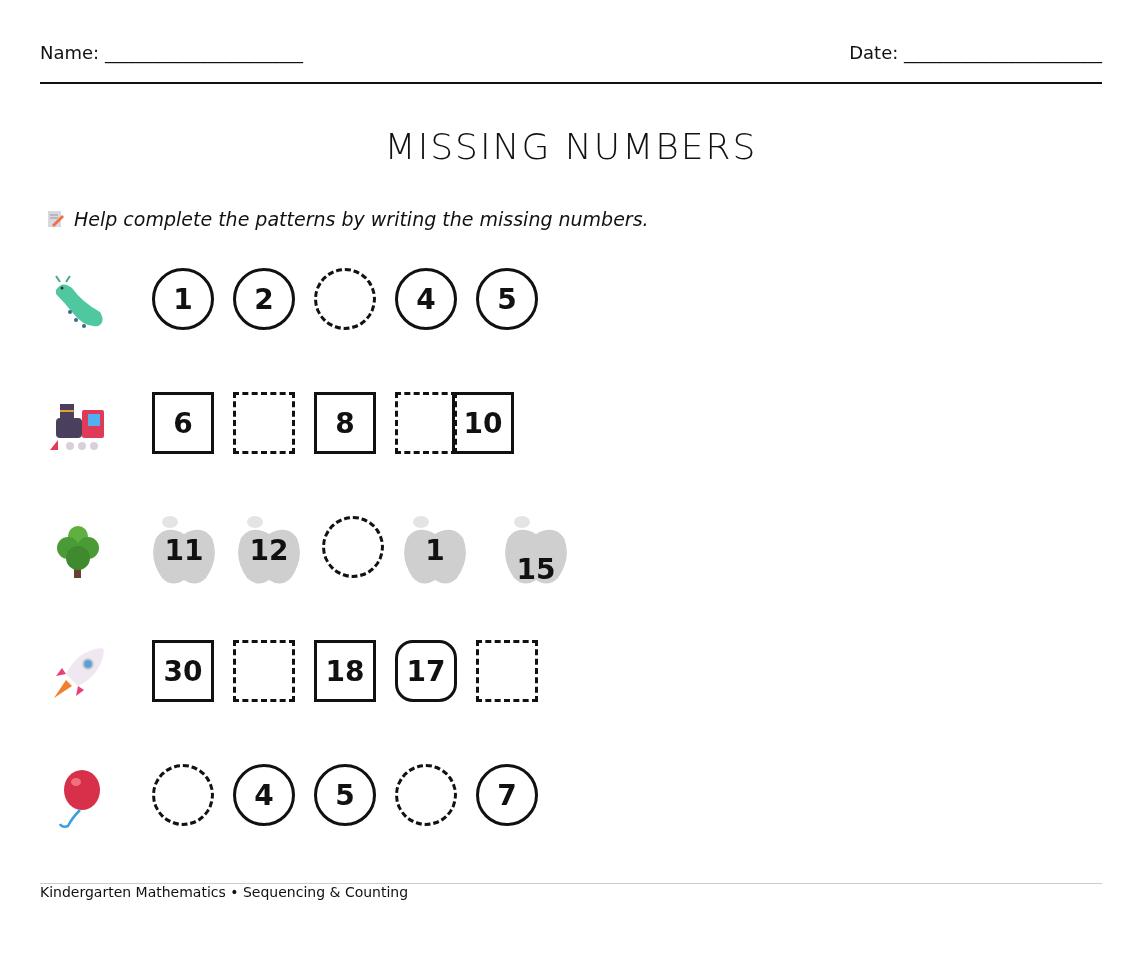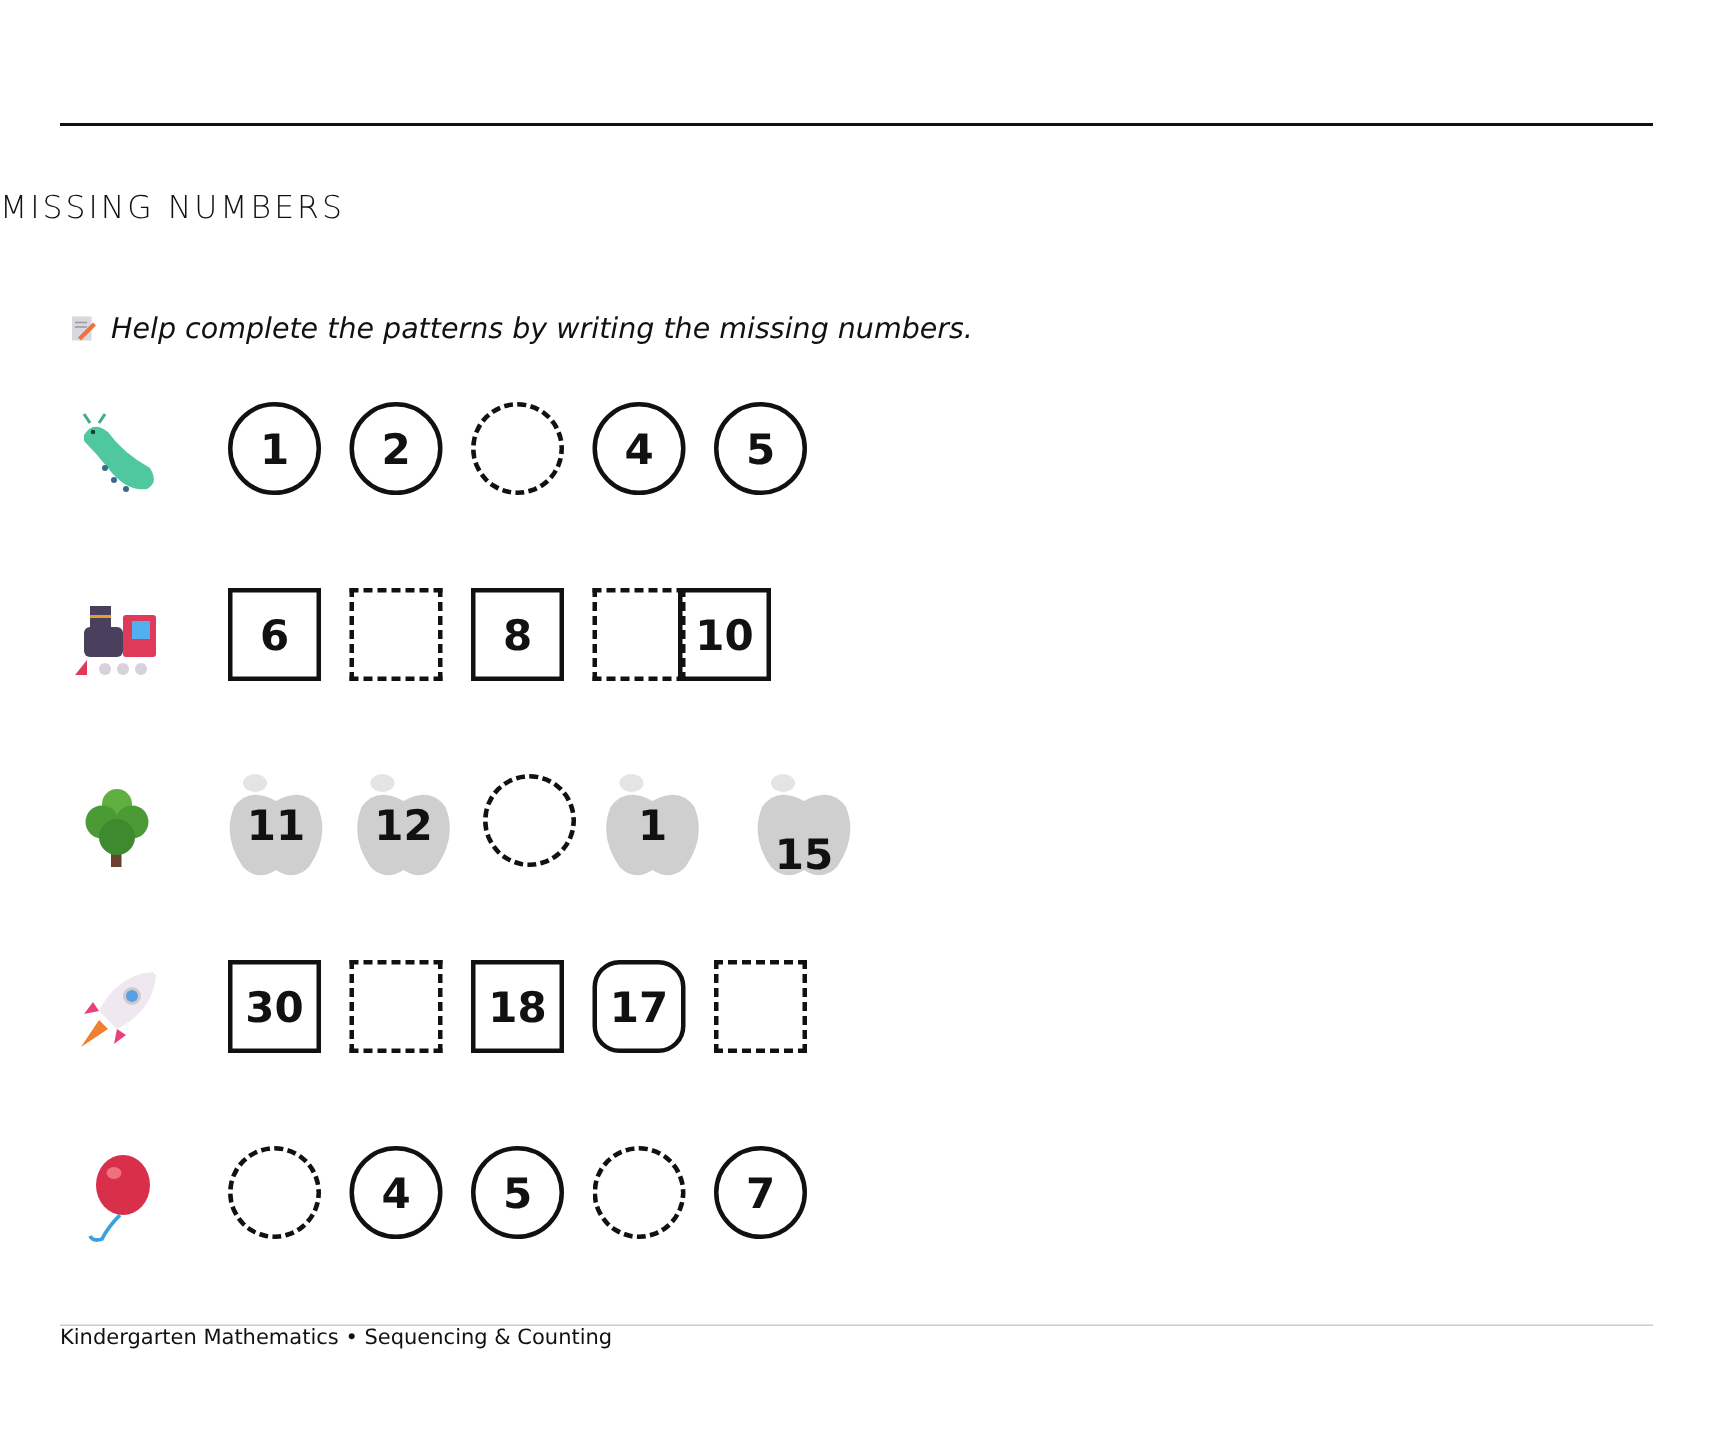--- a/index.html
+++ b/index.html
@@ -1,38 +1,40 @@
 <!DOCTYPE html>
 <html><head>
 <meta charset="utf-8">
 <style>
   html, body { margin:0; padding:0; background:#fff; }
   body { width:1142px; height:954px; position:relative; font-family:"DejaVu Sans", sans-serif; color:#111; overflow:hidden; }
   .header { position:absolute; left:40px; top:42px; width:1062px; height:40px; border-bottom:2px solid #111; }
   .hdr-name { position:absolute; left:0; top:0; font-size:18px; }
   .hdr-date { position:absolute; right:0; top:0; font-size:18px; }
-  .title { position:absolute; left:0; width:1142px; top:126px; font-size:21px; letter-spacing:2px; font-weight:300; }
+  .title { position:absolute; left:0; width:1142px; top:126px; text-align:center; font-size:36px; letter-spacing:2px; font-weight:300; }
   .instr { position:absolute; left:46px; top:208px; font-size:19px; font-style:italic; display:flex; align-items:center; gap:8px; }
   .pencil { width:20px; height:20px; }
   .row { position:absolute; left:48px; height:66px; }
   .row-icon { position:absolute; left:0; top:4px; width:60px; height:60px; }
   .cell { position:absolute; top:0; width:62px; height:62px; box-sizing:border-box; display:flex; align-items:center; justify-content:center; font-weight:bold; font-size:28px; }
   .circle { border:3px solid #111; border-radius:50%; }
   .circle.empty { border:3px dashed #111; }
   .square { border:3px solid #111; }
   .square.empty { border:3px dashed #111; }
   .apple { width:72px; height:72px; top:-4px; }
   .apple svg { position:absolute; left:0; top:0; }
   .apple span { position:relative; z-index:1; }
   .footer { position:absolute; left:40px; top:883px; width:1062px; border-top:1px solid #ccc; text-align:left; font-size:14px; }
 </style>
 </head>
 <body>
 
 <div class="header">
+  <span class="hdr-name">Name: ______________________</span>
+  <span class="hdr-date">Date: ______________________</span>
 </div>
 
 <div class="title">MISSING NUMBERS</div>
 
 <div class="instr">
   <svg class="pencil" viewBox="0 0 20 20">
     <rect x="2" y="2" width="13" height="16" fill="#d8d8e0"></rect>
     <line x1="4" y1="6" x2="12" y2="6" stroke="#999" stroke-width="1"></line>
     <line x1="4" y1="9" x2="12" y2="9" stroke="#999" stroke-width="1"></line>
     <polygon points="6,16 16,6 18,8 8,18" fill="#f07040"></polygon>

